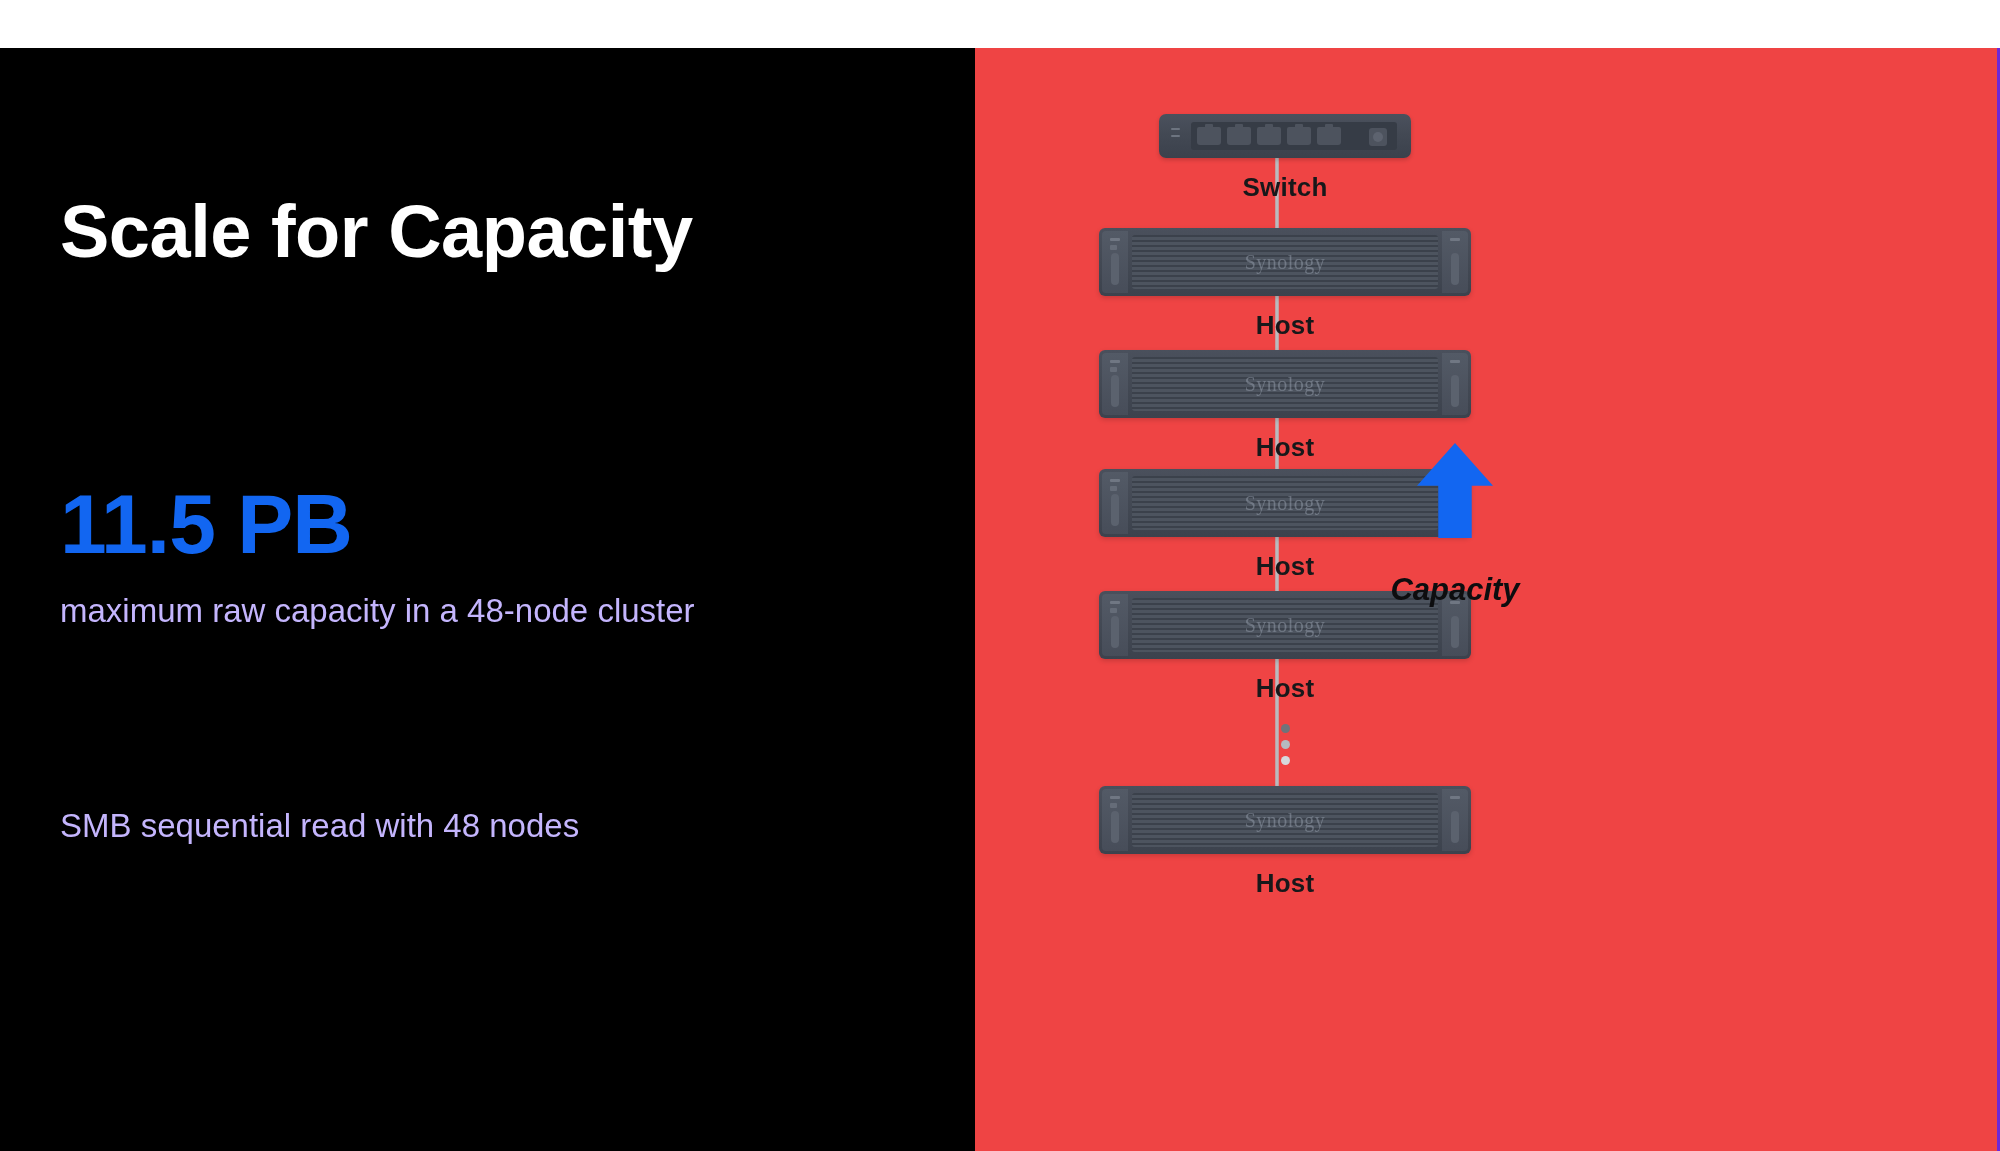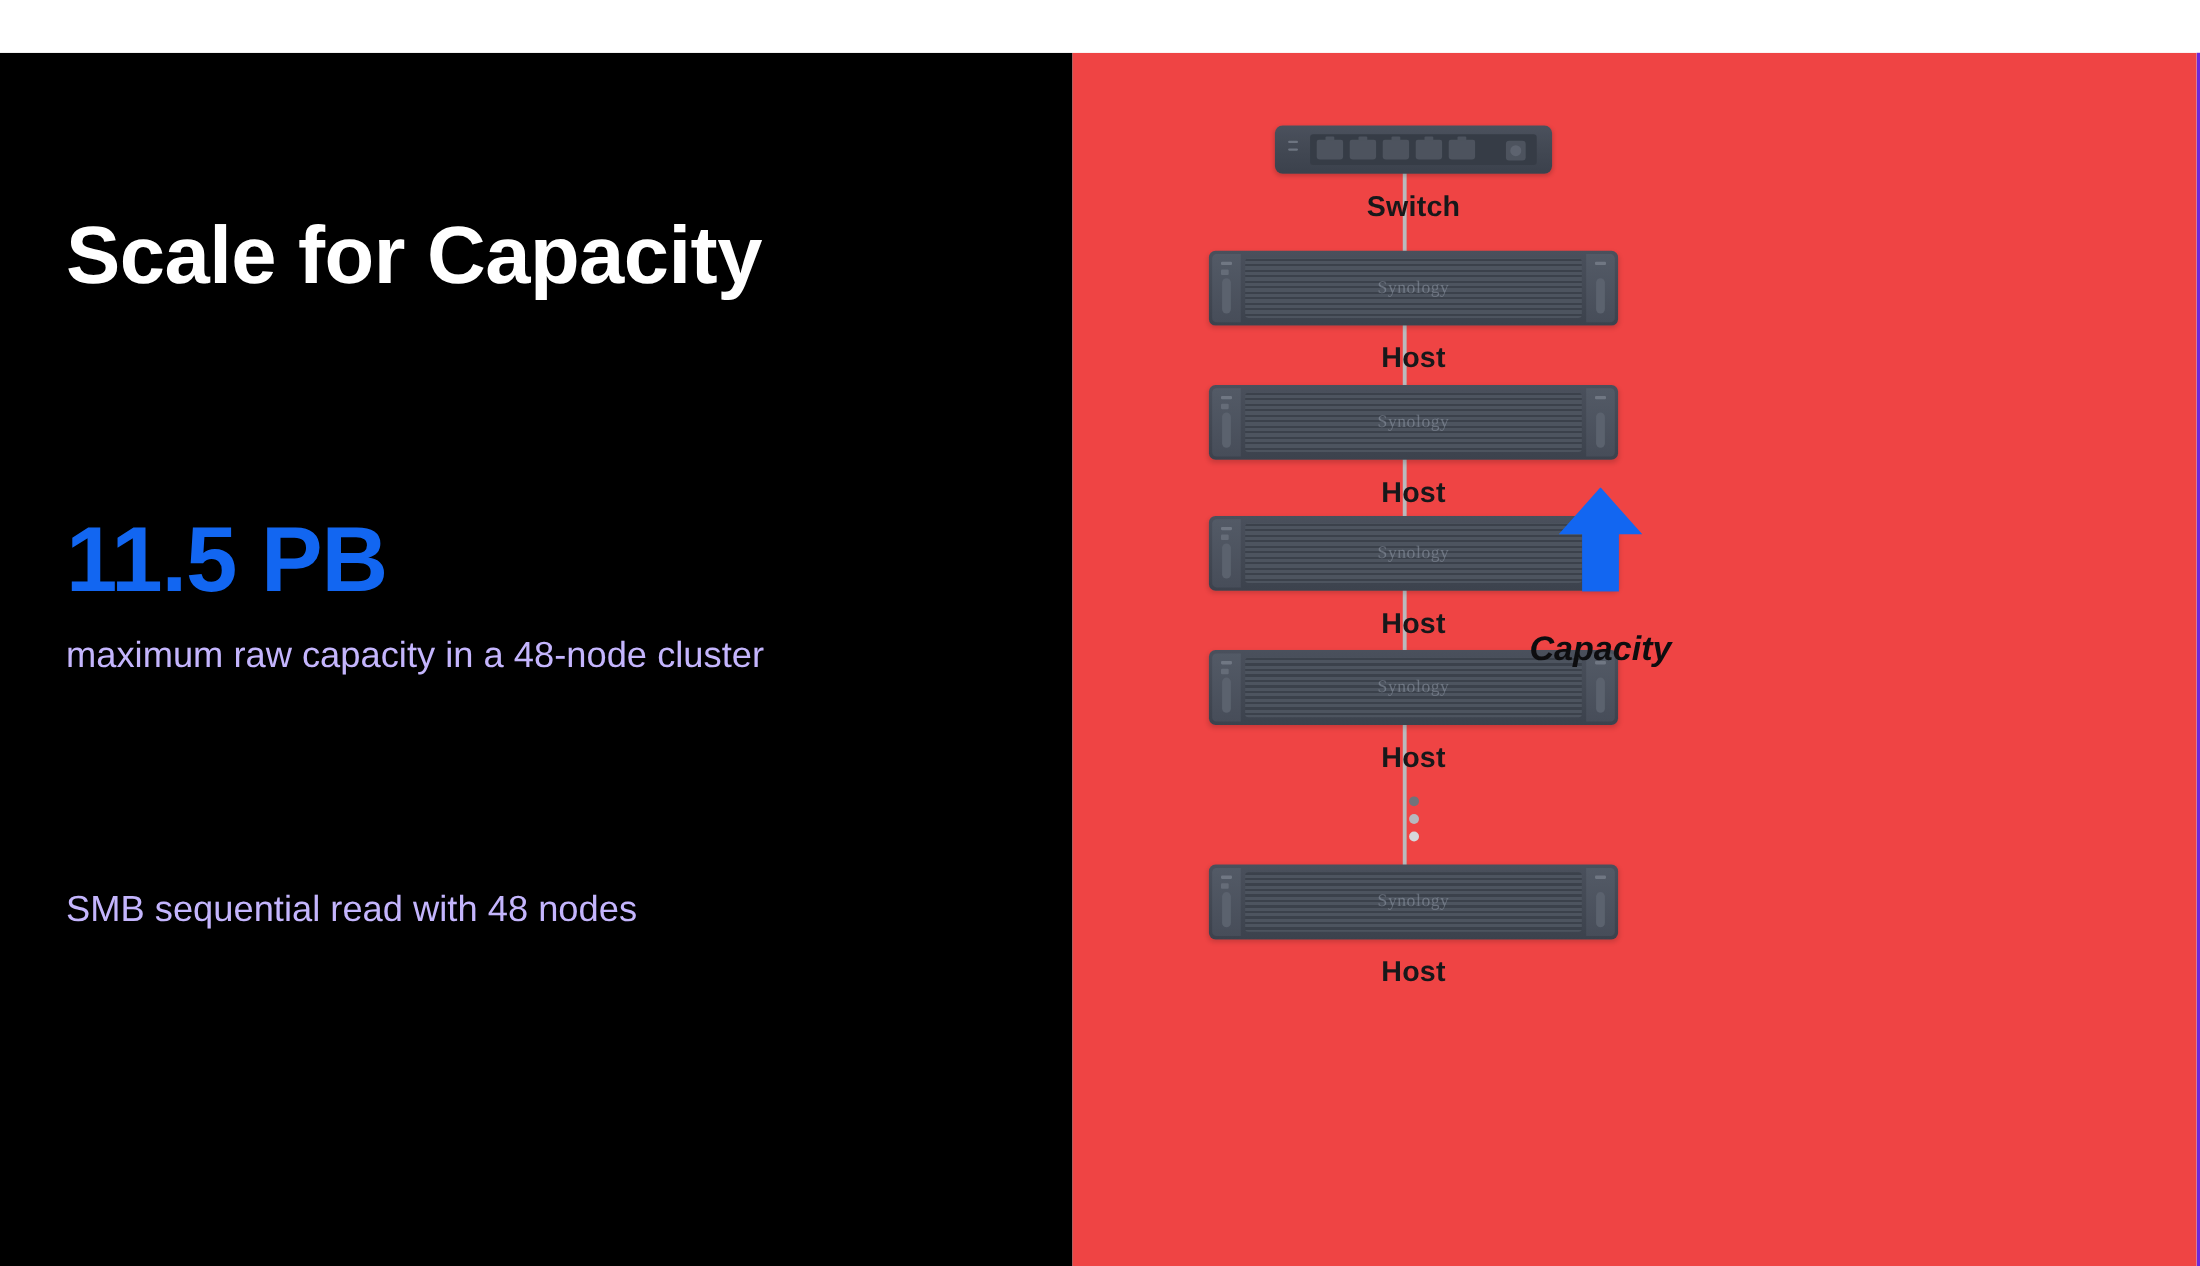--- a/index.html
+++ b/index.html
@@ -38,21 +38,21 @@
     width: 860px;
     color: #ffffff;
     font-size: 74px;
     font-weight: bold;
     line-height: 1.18;
     letter-spacing: -0.5px;
   }
   .headline .hl-line { display: block; }
 
   .stat-block { position: absolute; left: 60px; width: 880px; }
-  .stat-1 { top: 416px; }
+  .stat-1 { top: 432px; }
   .stat-2 { top: 735px; }
 
   .stat-value {
     color: #1266f1;
     font-size: 84px;
     font-weight: bold;
     line-height: 1.05;
     letter-spacing: -1px;
     margin: 0;
   }
@@ -210,21 +210,21 @@
       );
     overflow: hidden;
   }
   .brand {
     position: absolute;
     left: 0; right: 0;
     top: 50%;
     transform: translateY(-50%);
     text-align: center;
     font-family: "Liberation Serif", serif;
-    font-size: 16px;
+    font-size: 20px;
     color: rgba(168,176,190,0.42);
     letter-spacing: 0.5px;
     pointer-events: none;
   }
 
   
   .ellipsis {
     position: absolute;
     left: 0; width: 620px;
     text-align: center;

